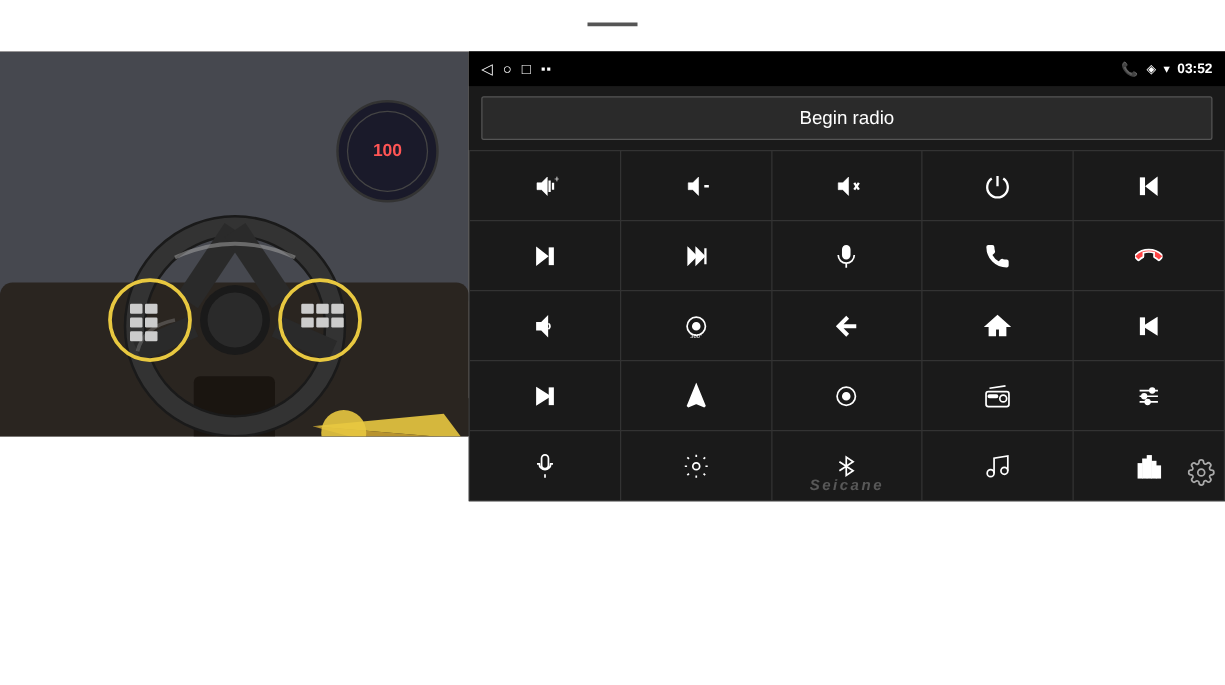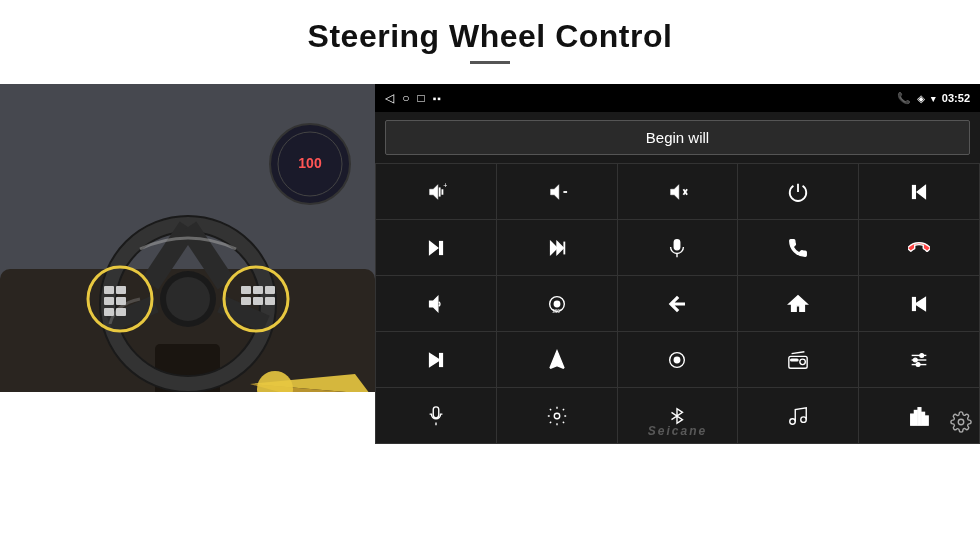--- a/index.html
+++ b/index.html
@@ -183,21 +183,20 @@
       width: 375px;
       height: 360px;
     }
   </style>
 </head>
 <body>
 
 <div class="page-wrapper">
 
   <div class="header-section">
-    <h1 class="main-title">Steering Wheel Control</h1>
     <div class="title-divider"></div>
   </div>
 
   <div class="content-area">
 
     <div class="car-image-panel">
       <svg class="car-canvas" viewBox="0 0 375 360" xmlns="http://www.w3.org/2000/svg">
 
         <rect width="375" height="360" fill="#2a2520"></rect>
 
@@ -263,21 +262,21 @@
         </div>
         <div class="status-bar-right">
           <span>📞</span>
           <span style="font-size:10px;">◈</span>
           <span style="font-size:10px;">▾</span>
           <span class="status-time">03:52</span>
         </div>
       </div>
 
       <div class="begin-learn-row">
-        <div class="begin-learn-btn">Begin will</div>
+        <div class="begin-learn-btn">Begin radio</div>
       </div>
 
       <div class="controls-grid">
 
         <div class="ctrl-btn">
           <svg viewBox="0 0 24 24">
               <path d="M5 9v6h4l5 5V4L9 9H5z" stroke="white" fill="white" stroke-width="0.5"></path>
               <line x1="19" y1="9" x2="19" y2="15" stroke="white" stroke-width="2"></line>
               <line x1="16" y1="7" x2="16" y2="17" stroke="white" stroke-width="2"></line>
               <text x="20" y="8" fill="white" font-size="8" stroke="none">+</text>

